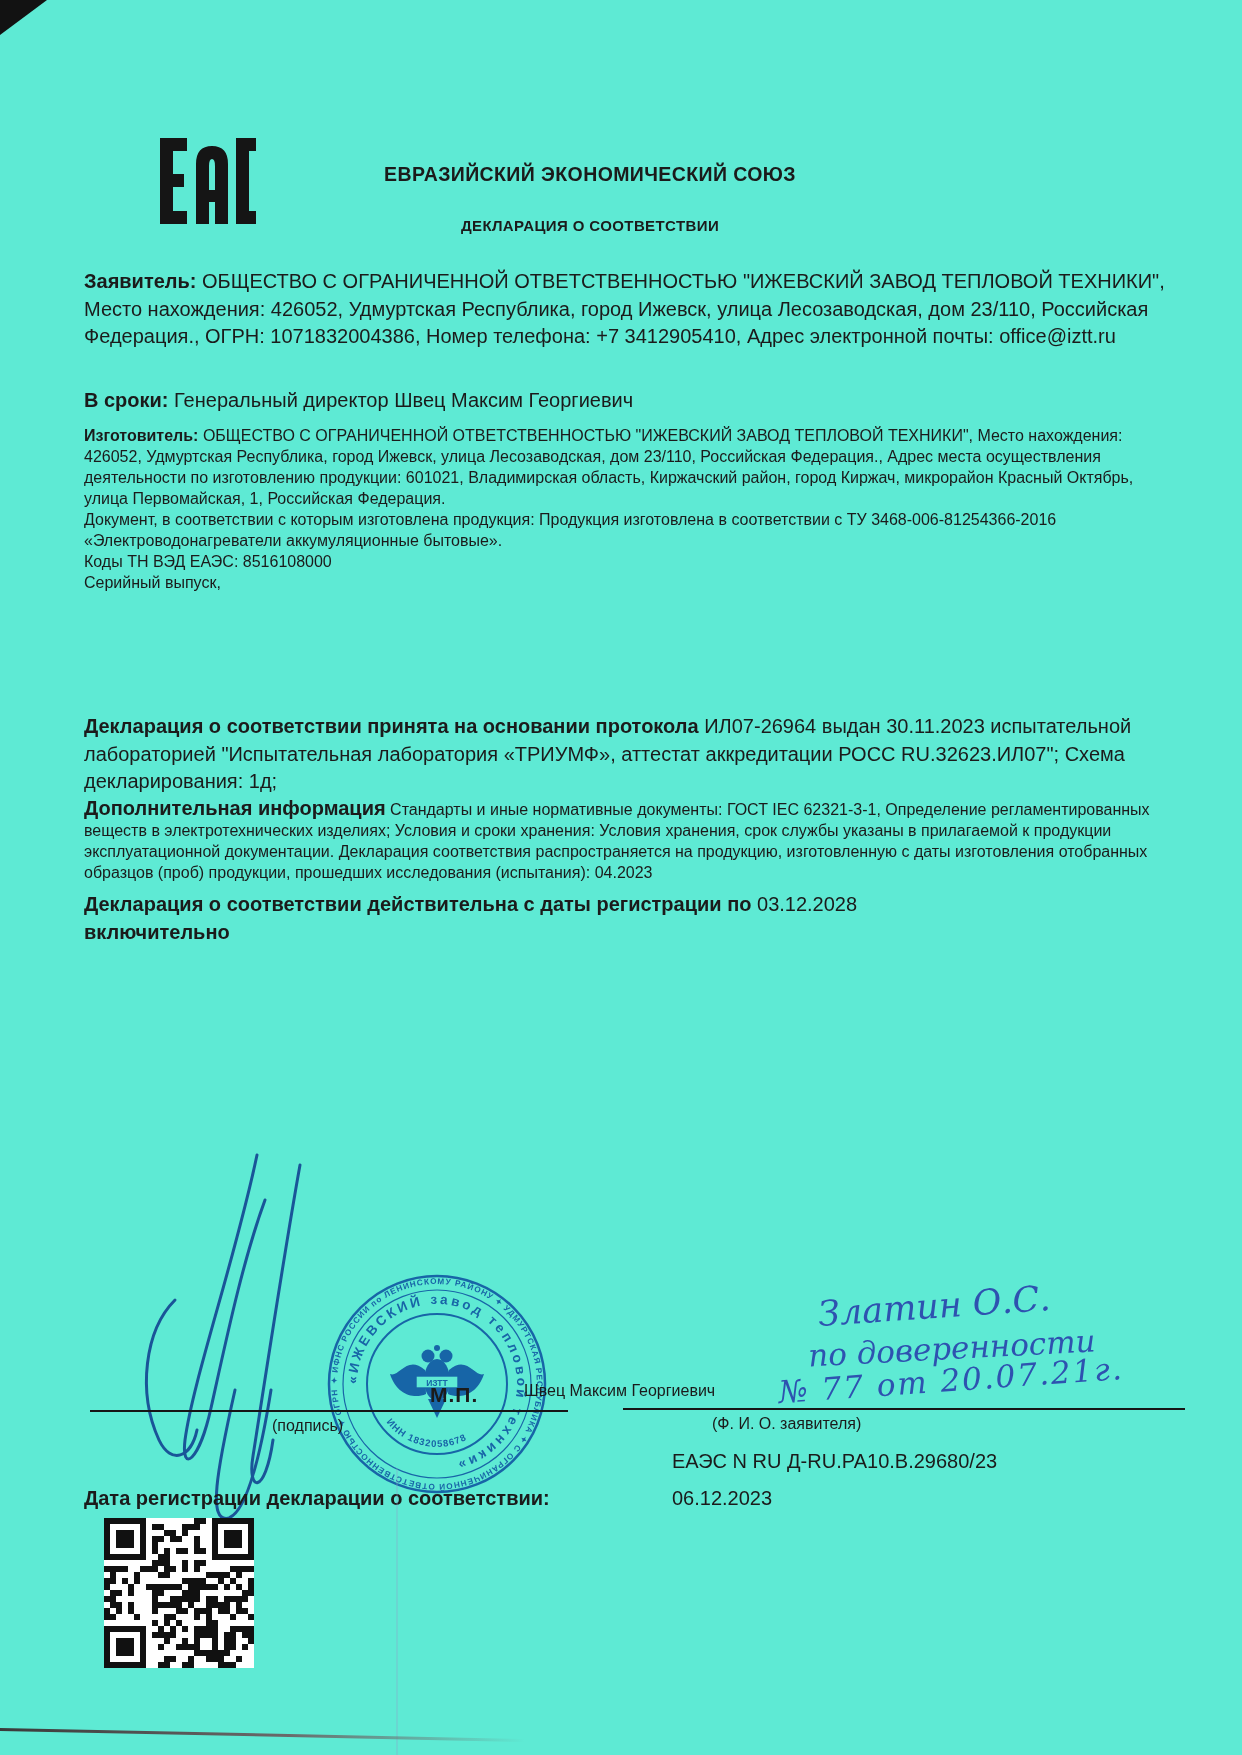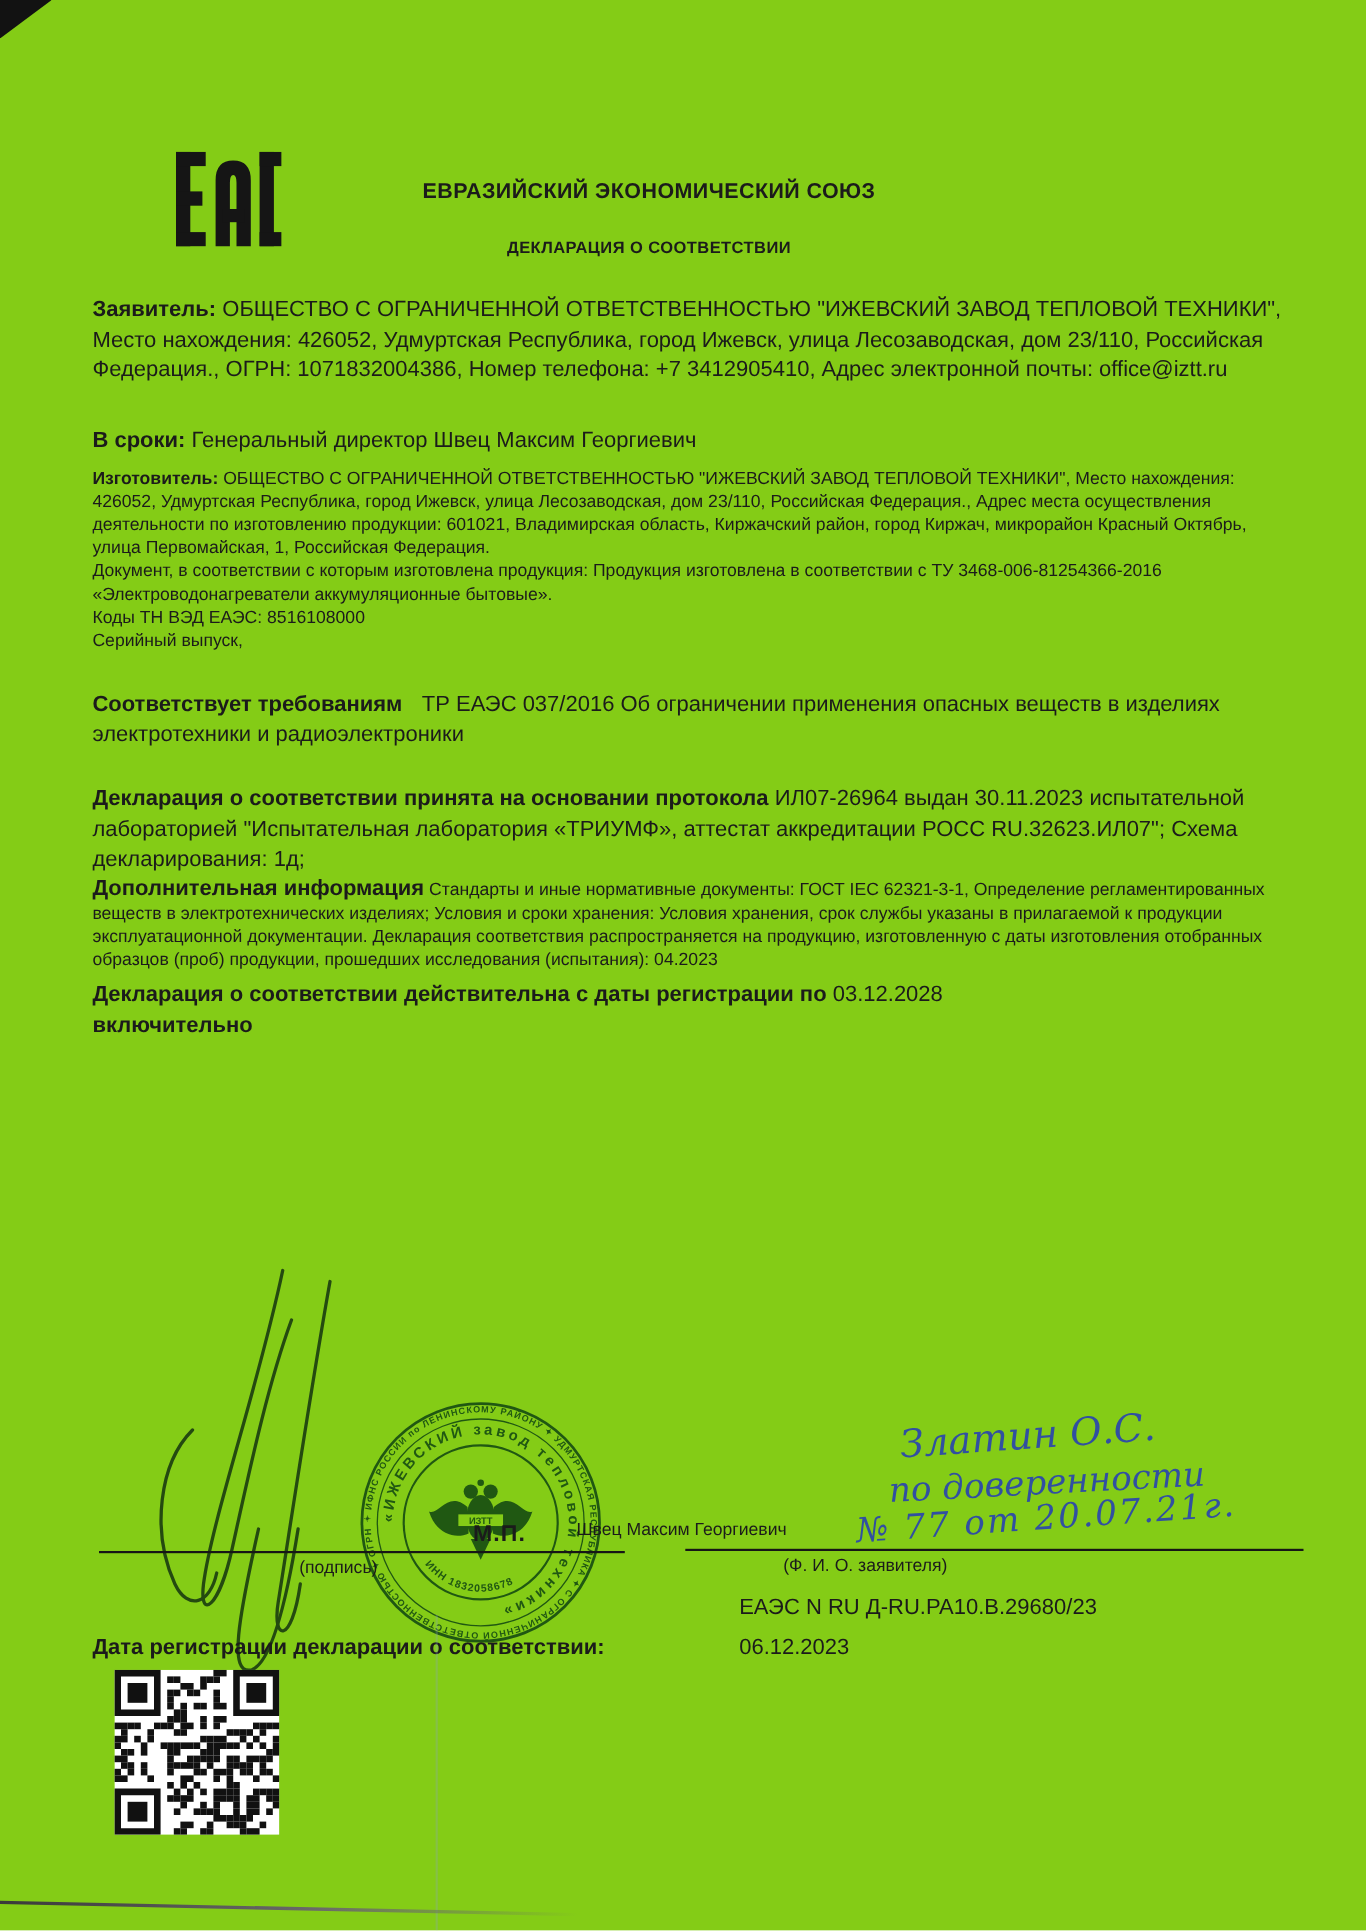--- a/index.html
+++ b/index.html
@@ -1,17 +1,17 @@
 <!DOCTYPE html>
 <html><head>
 <meta charset="utf-8">
 <style>
   html,body{margin:0;padding:0;background:#ffffff;}
   .page{
-    position:relative;width:1242px;height:1755px;background:#84cc16;
+    position:relative;width:1242px;height:1755px;background:#5eead4;
     font-family:"Liberation Sans",sans-serif;color:#1b1b1b;overflow:hidden;
   }
   .abs{position:absolute;}
   
   .corner{left:0;top:0;width:47px;height:35px;background:#121212;
     clip-path:polygon(0 0,100% 0,0 100%);}
   
   .eac{left:160px;top:138px;width:96px;height:86px;}
   
   .titles{left:300px;top:0;width:580px;text-align:center;}
@@ -83,24 +83,20 @@
   <div class="abs sec t-sm" style="top:425px">
     <p>
       <b>Изготовитель:</b>
       <span>ОБЩЕСТВО С ОГРАНИЧЕННОЙ ОТВЕТСТВЕННОСТЬЮ "ИЖЕВСКИЙ ЗАВОД ТЕПЛОВОЙ ТЕХНИКИ", Место нахождения: 426052, Удмуртская Республика, город Ижевск, улица Лесозаводская, дом 23/110, Российская Федерация., Адрес места осуществления деятельности по изготовлению продукции: 601021, Владимирская область, Киржачский район, город Киржач, микрорайон Красный Октябрь, улица Первомайская, 1, Российская Федерация.</span>
     </p>
     <p>Документ, в соответствии с которым изготовлена продукция: Продукция изготовлена в соответствии с ТУ 3468-006-81254366-2016 «Электроводонагреватели аккумуляционные бытовые».</p>
     <p>Коды ТН ВЭД ЕАЭС: 8516108000</p>
     <p>Серийный выпуск,</p>
   </div>
 
-  <p class="abs sec t-lg" style="top:627px">
-    <b class="gap">Соответствует требованиям</b>
-    <span>ТР ЕАЭС 037/2016 Об ограничении применения опасных веществ в изделиях электротехники и радиоэлектроники</span>
-  </p>
 
   <p class="abs sec t-lg" style="top:713px">
     <b>Декларация о соответствии принята на основании протокола</b>
     <span>ИЛ07-26964 выдан 30.11.2023 испытательной лабораторией "Испытательная лаборатория «ТРИУМФ», аттестат аккредитации РОСС RU.32623.ИЛ07"; Схема декларирования: 1д;</span>
   </p>
 
   <p class="abs sec t-sm" style="top:798px">
     <b class="t-lg" style="line-height:21px">Дополнительная информация</b>
     <span>Стандарты и иные нормативные документы: ГОСТ IEC 62321-3-1, Определение регламентированных веществ в электротехнических изделиях; Условия и сроки хранения: Условия хранения, срок службы указаны в прилагаемой к продукции эксплуатационной документации. Декларация соответствия распространяется на продукцию, изготовленную с даты изготовления отобранных образцов (проб) продукции, прошедших исследования (испытания): 04.2023</span>
   </p>

